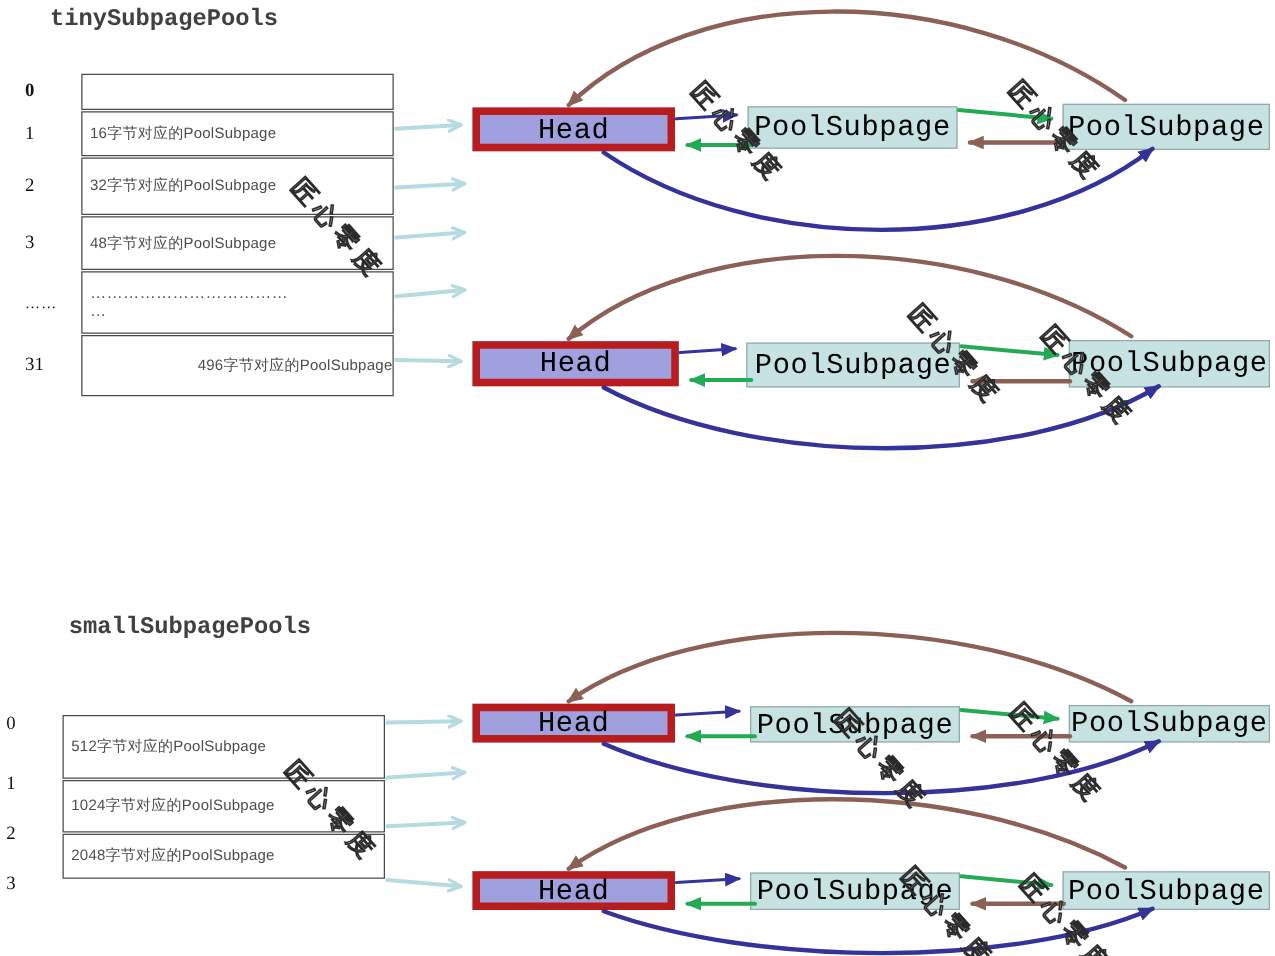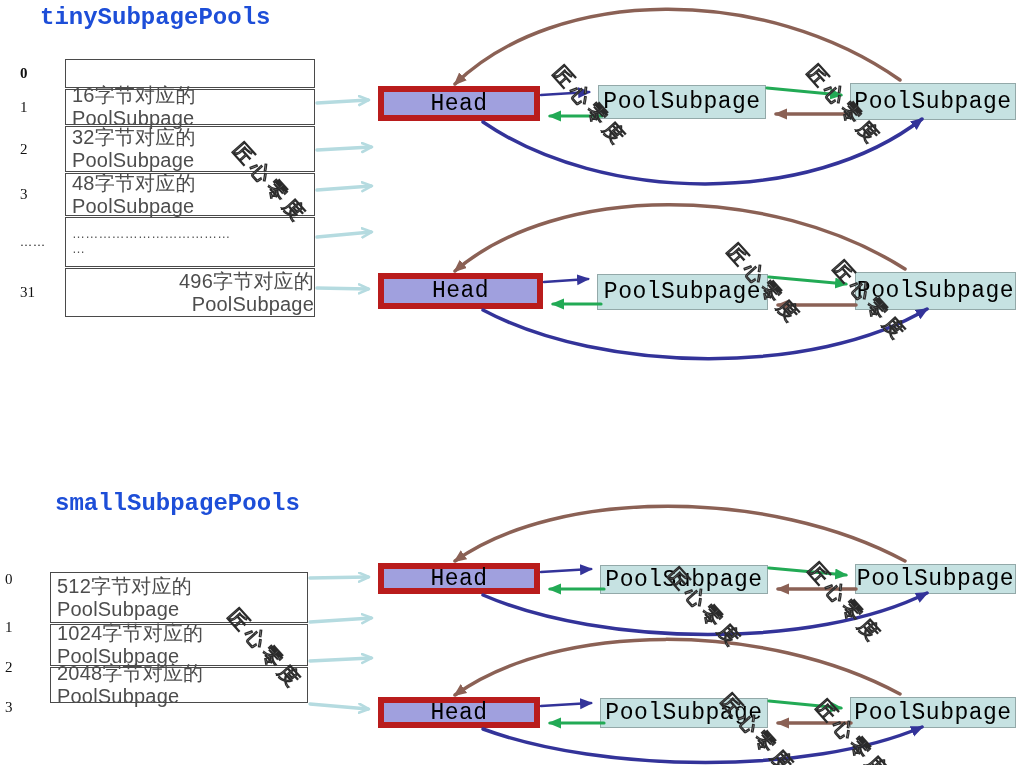--- a/index.html
+++ b/index.html
@@ -1,29 +1,29 @@
 <!DOCTYPE html>
 <html><head>
 <meta charset="utf-8">
 <style>
   html,body{margin:0;padding:0;background:#fff;}
   .canvas{position:relative;width:1020px;height:765px;background:#fff;overflow:hidden;
           font-family:"Liberation Sans",sans-serif;}
   .title{position:absolute;z-index:4;font-family:"Liberation Mono",monospace;
-         font-weight:700;font-size:24px;color:#1d4ed8;white-space:pre;letter-spacing:0;}
+         font-weight:700;font-size:19px;color:#404040;white-space:pre;letter-spacing:0;}
   svg.arrows{position:absolute;left:0;top:0;z-index:3;pointer-events:none;}
   .box{position:absolute;z-index:2;display:flex;align-items:center;justify-content:center;
        font-family:"Liberation Mono",monospace;font-size:23px;color:#000;box-sizing:border-box;
        letter-spacing:0.5px;}
   .box.head{background:var(--head-fill);border:6px solid #b91c1c;}
   .box.node{background:var(--node-fill);border:1px solid #93a9a9;}
   .ptable{position:absolute;z-index:2;}
   .prow{box-sizing:border-box;border:1px solid #4a4a4a;background:#fff;
         display:flex;flex-direction:column;justify-content:center;
-        padding-left:6px;color:#4d4d4d;font-size:20px;letter-spacing:0.2px;line-height:1.15;}
+        padding-left:6px;color:#4d4d4d;font-size:12px;letter-spacing:0.2px;line-height:1.15;}
   .prow+.prow{margin-top:1px;}
   .prow.dots{font-size:13px;color:#555;overflow:hidden;white-space:nowrap;}
   .num{position:absolute;z-index:2;display:flex;align-items:center;
        font-family:"Liberation Serif",serif;font-size:15px;color:#111;}
   .num.bold{font-weight:700;}
   .num.dots{font-size:12px;letter-spacing:1px;}
   .wm{position:absolute;z-index:5;white-space:nowrap;pointer-events:none;
       font-family:"Liberation Sans",sans-serif;font-size:20px;letter-spacing:5px;
       color:rgba(255,255,255,0.55);-webkit-text-stroke:1.2px #2a2a2a;
       text-shadow:0 0 1px #444;transform:rotate(48deg);transform-origin:center center;}

